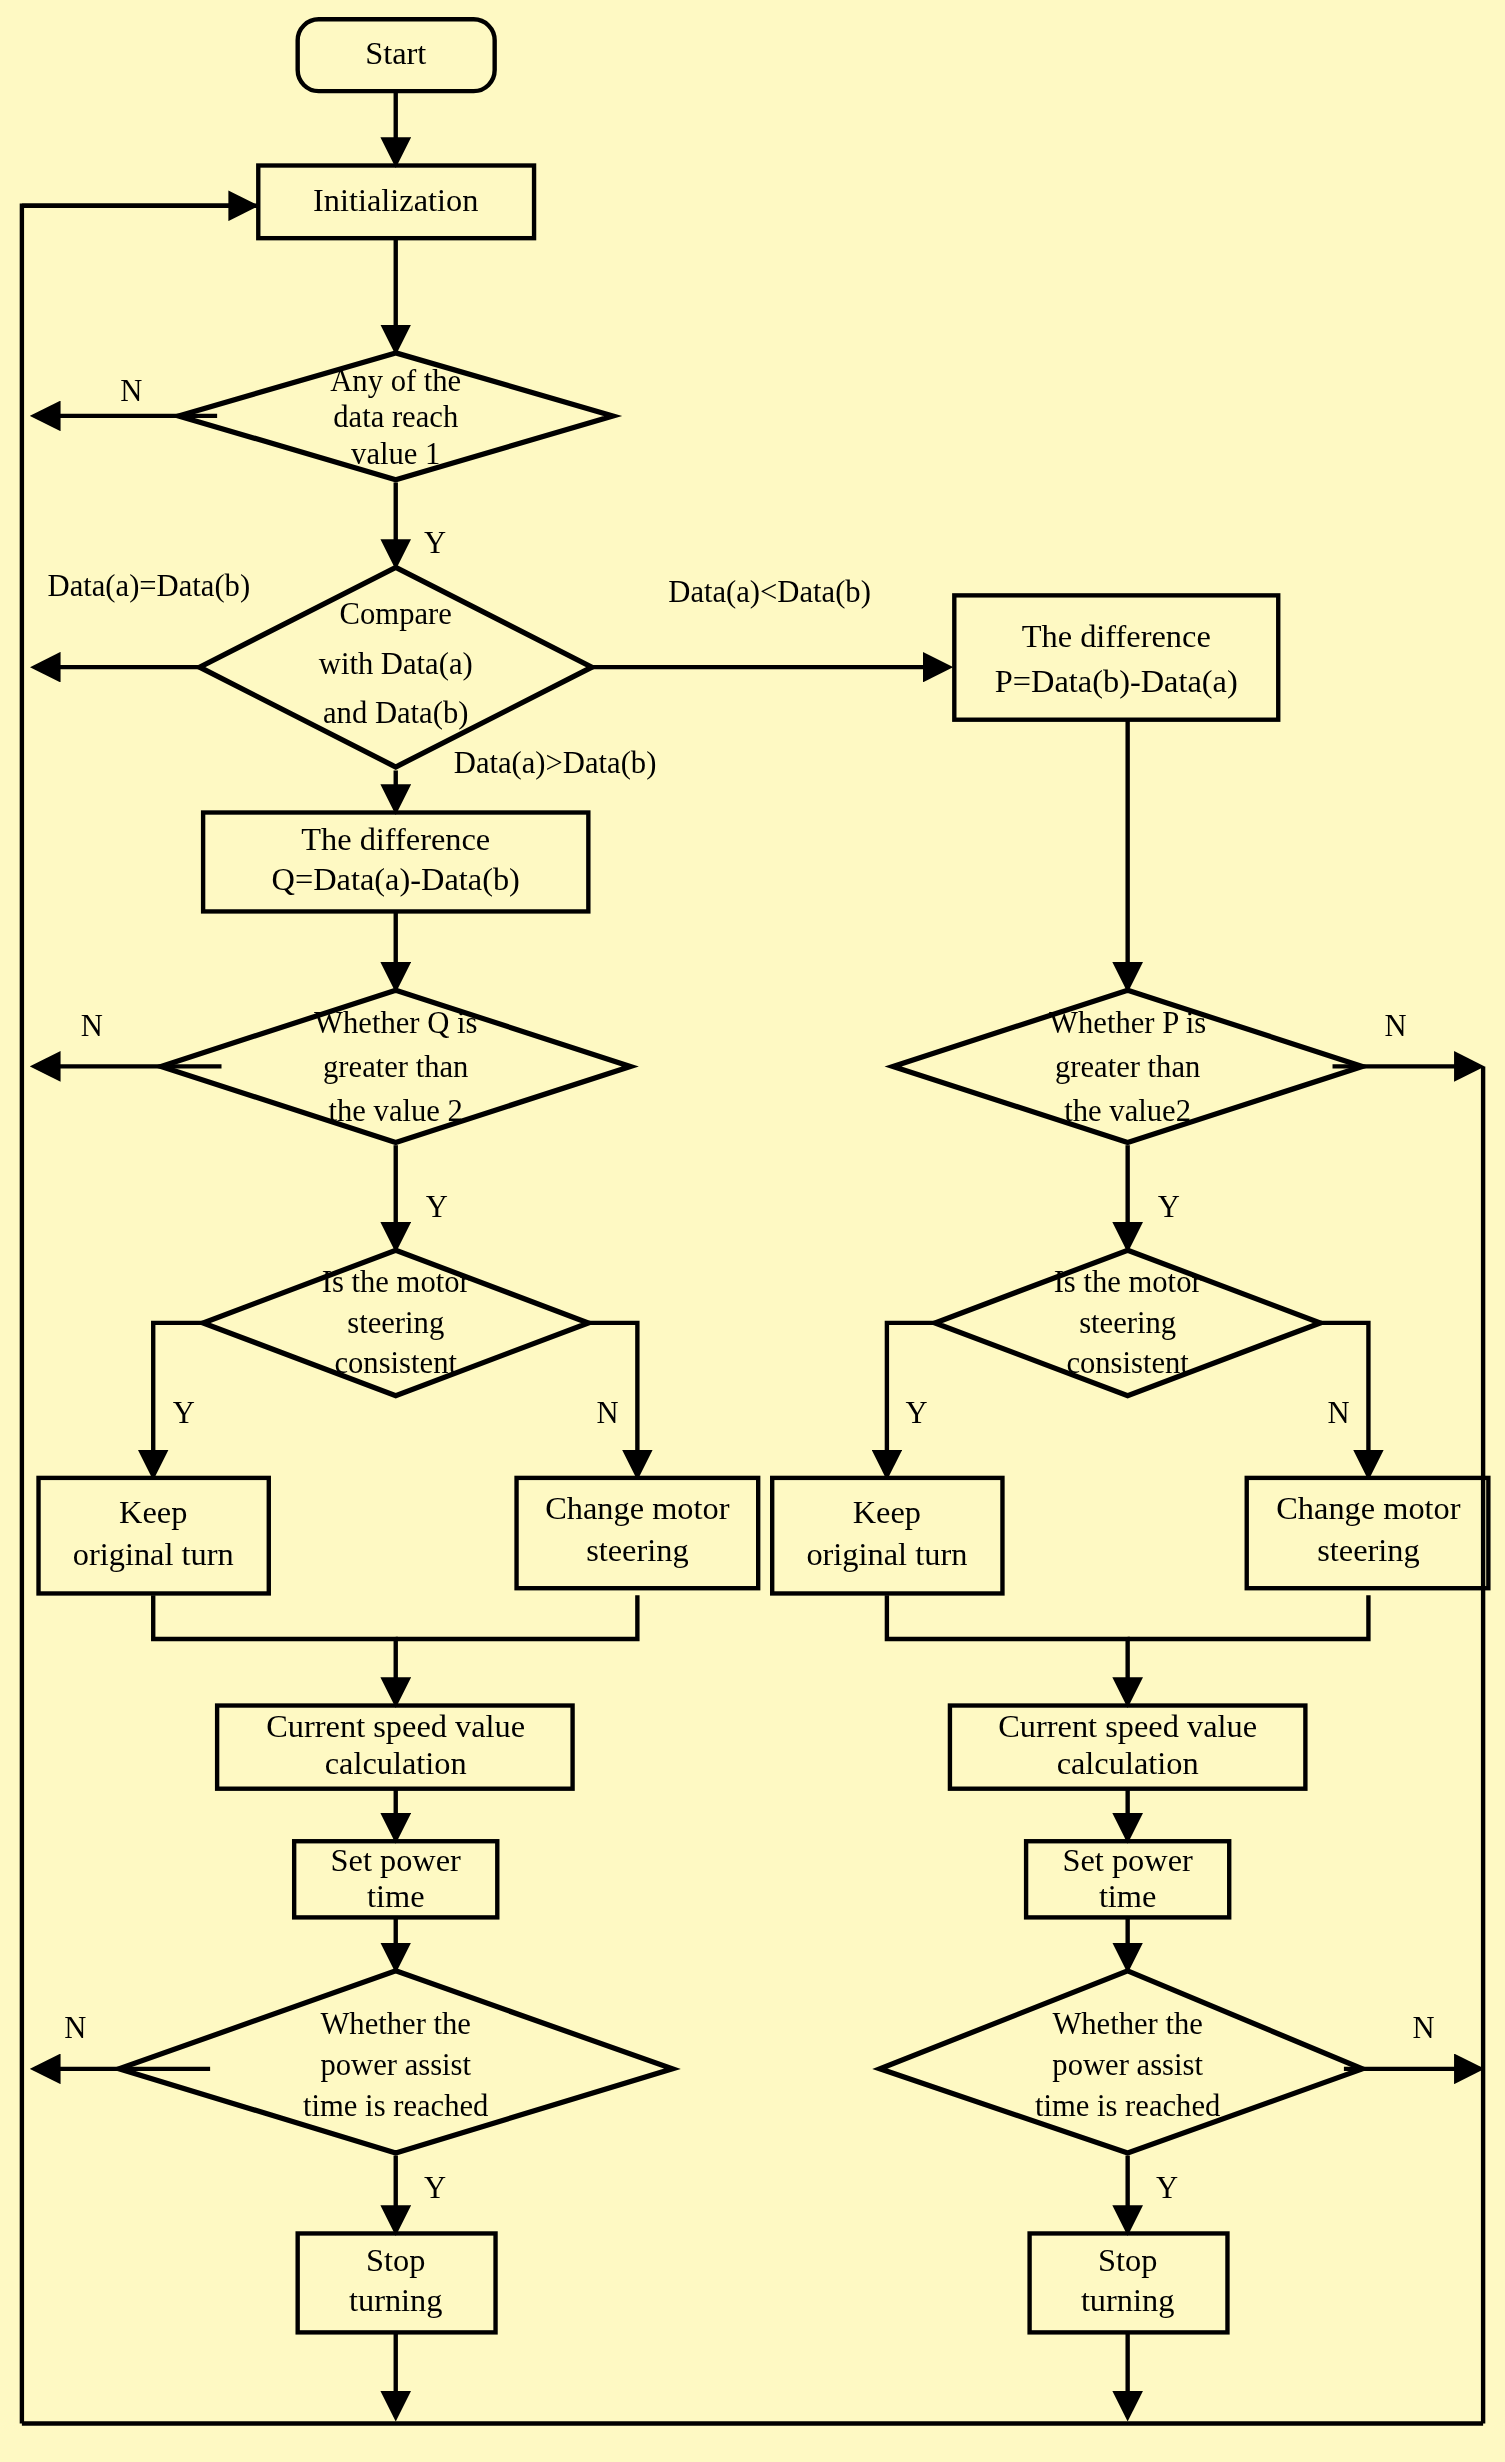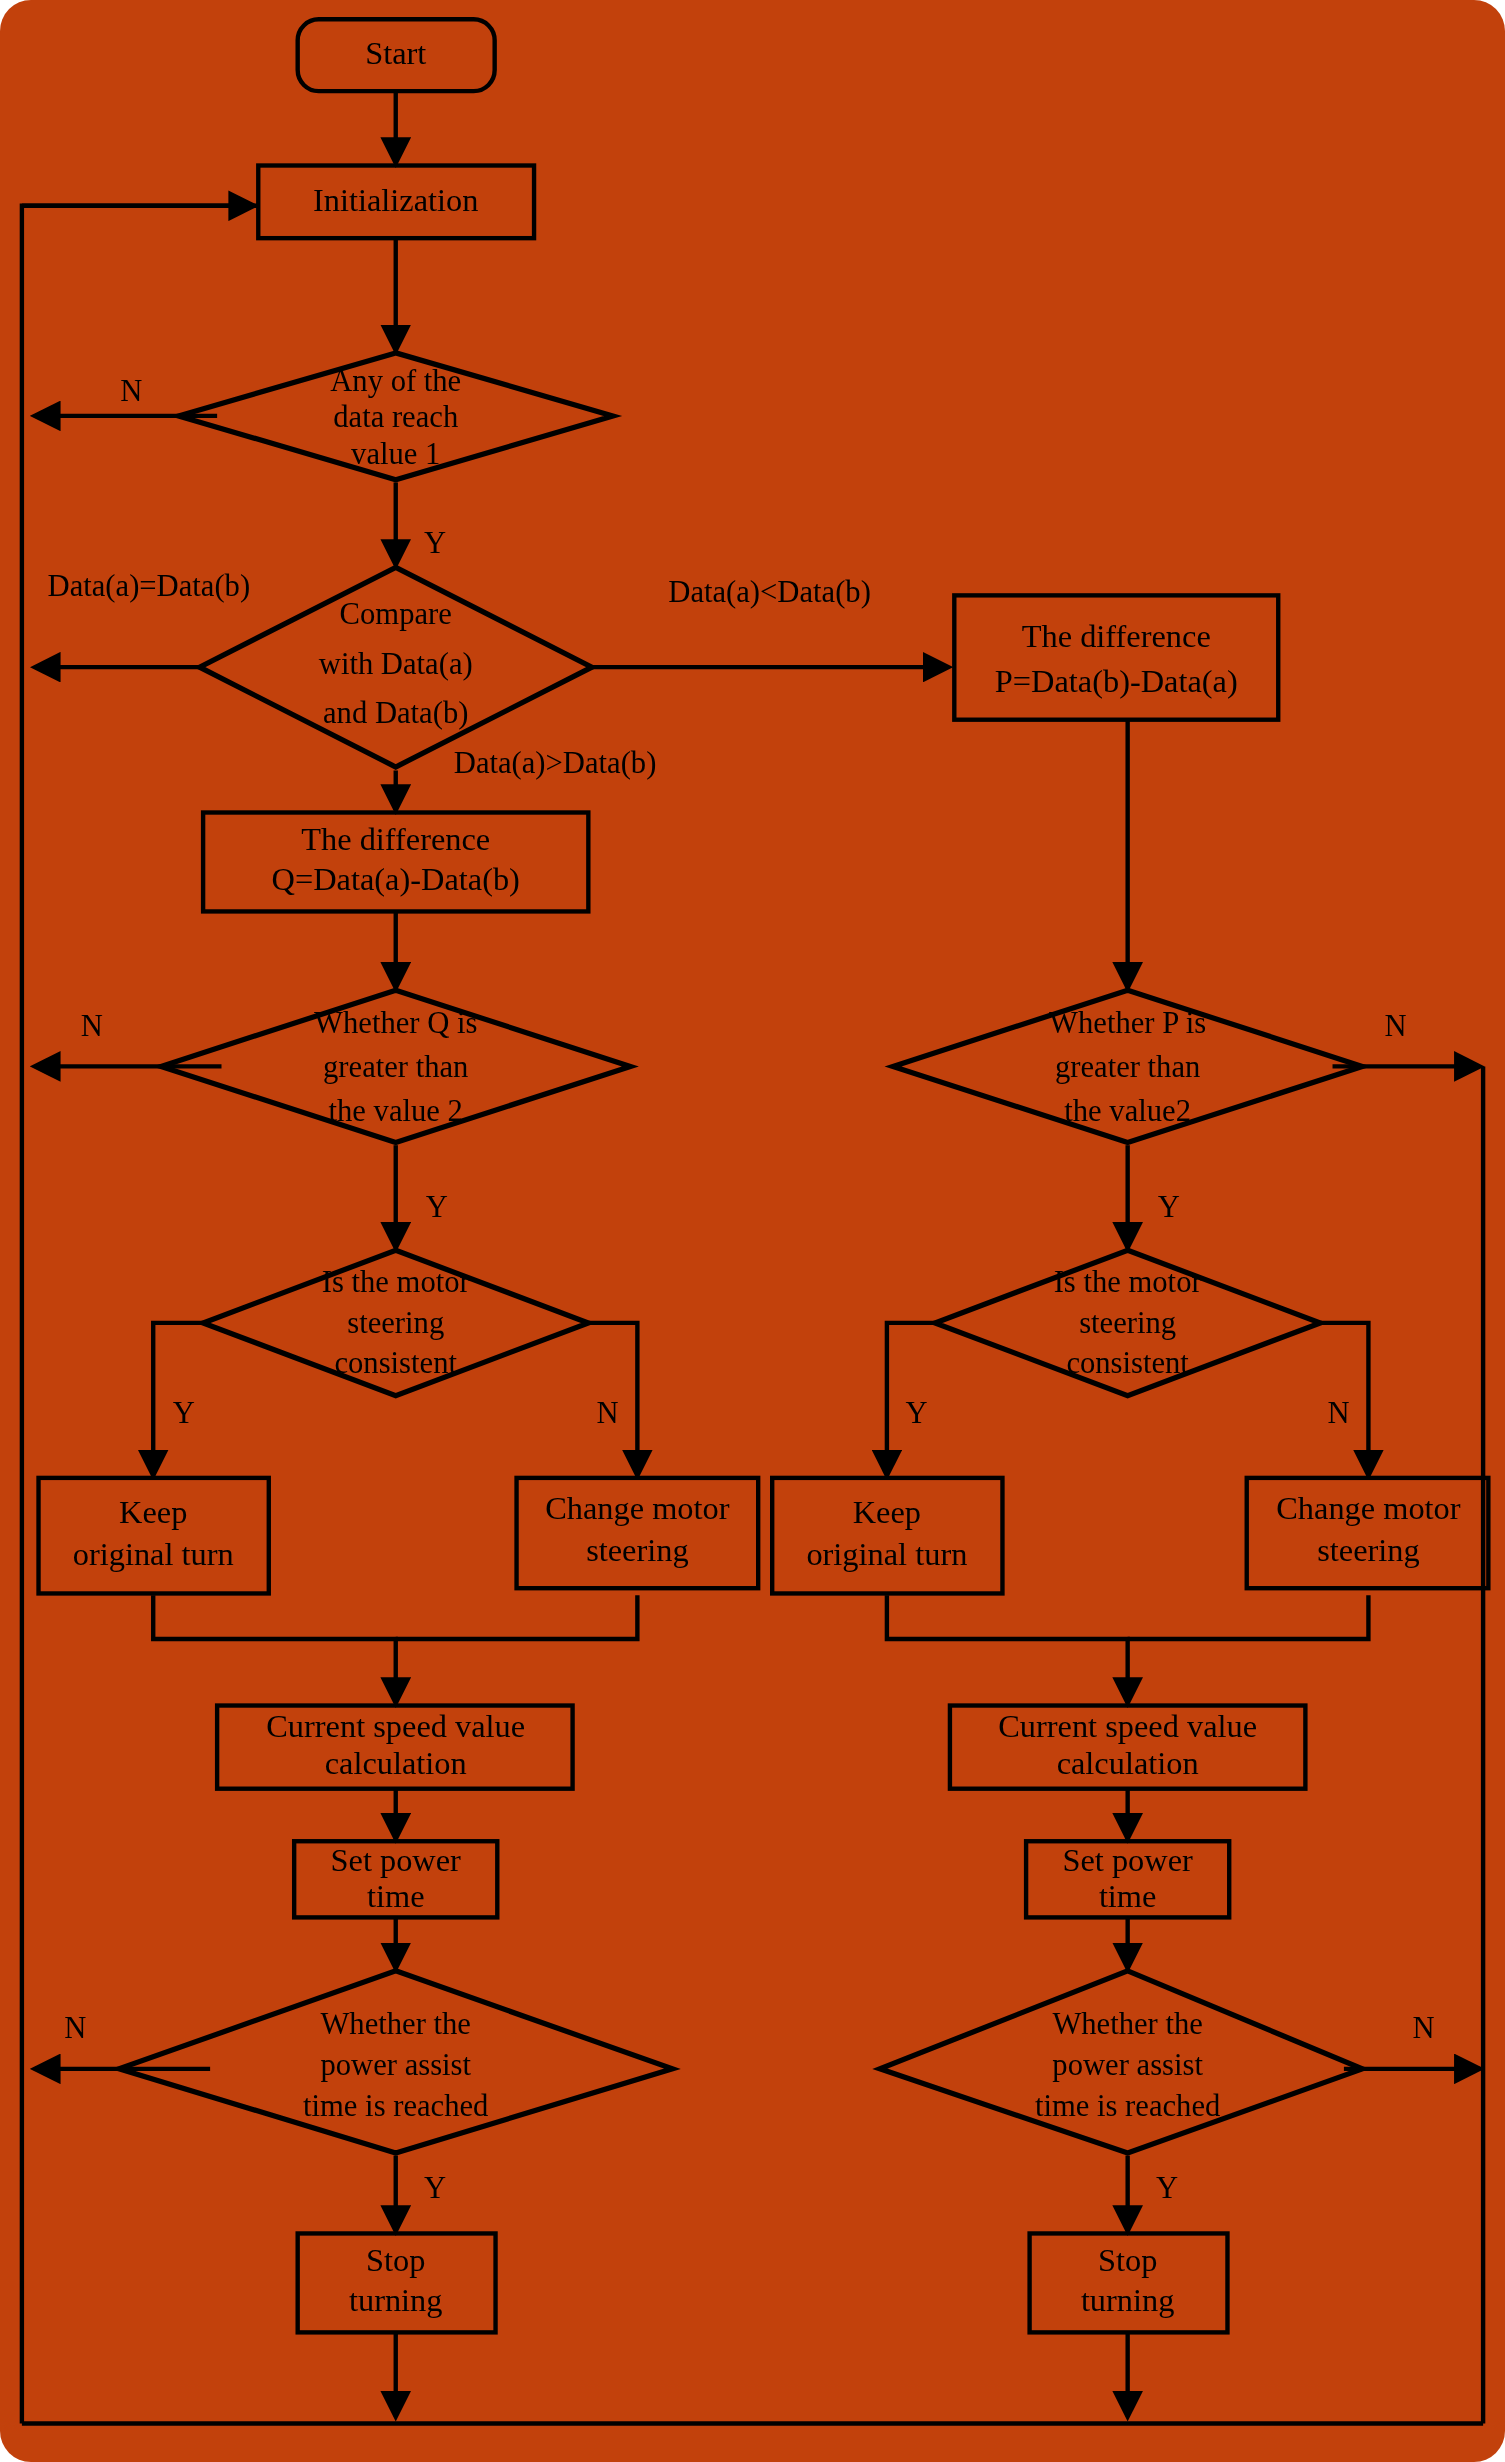--- a/index.html
+++ b/index.html
@@ -4,23 +4,22 @@
 <style>
   html, body {
     margin: 0;
     padding: 0;
     background: #ffffff;
   }
   #flow-root {
     position: relative;
     width: 1505px;
     height: 2462px;
-    background: #c2410c;
+    background: #fef9c3;
     font-family: "Liberation Serif", "DejaVu Serif", serif;
-    border-radius: 31px;
   }
   svg#flow-svg {
     position: absolute;
     top: 0; left: 0;
     width: 1505px;
     height: 2462px;
     display: block;
   }
   .shape-fill { fill: #ffffff; }
   .shape-stroke { stroke: #000000; fill: none; }

